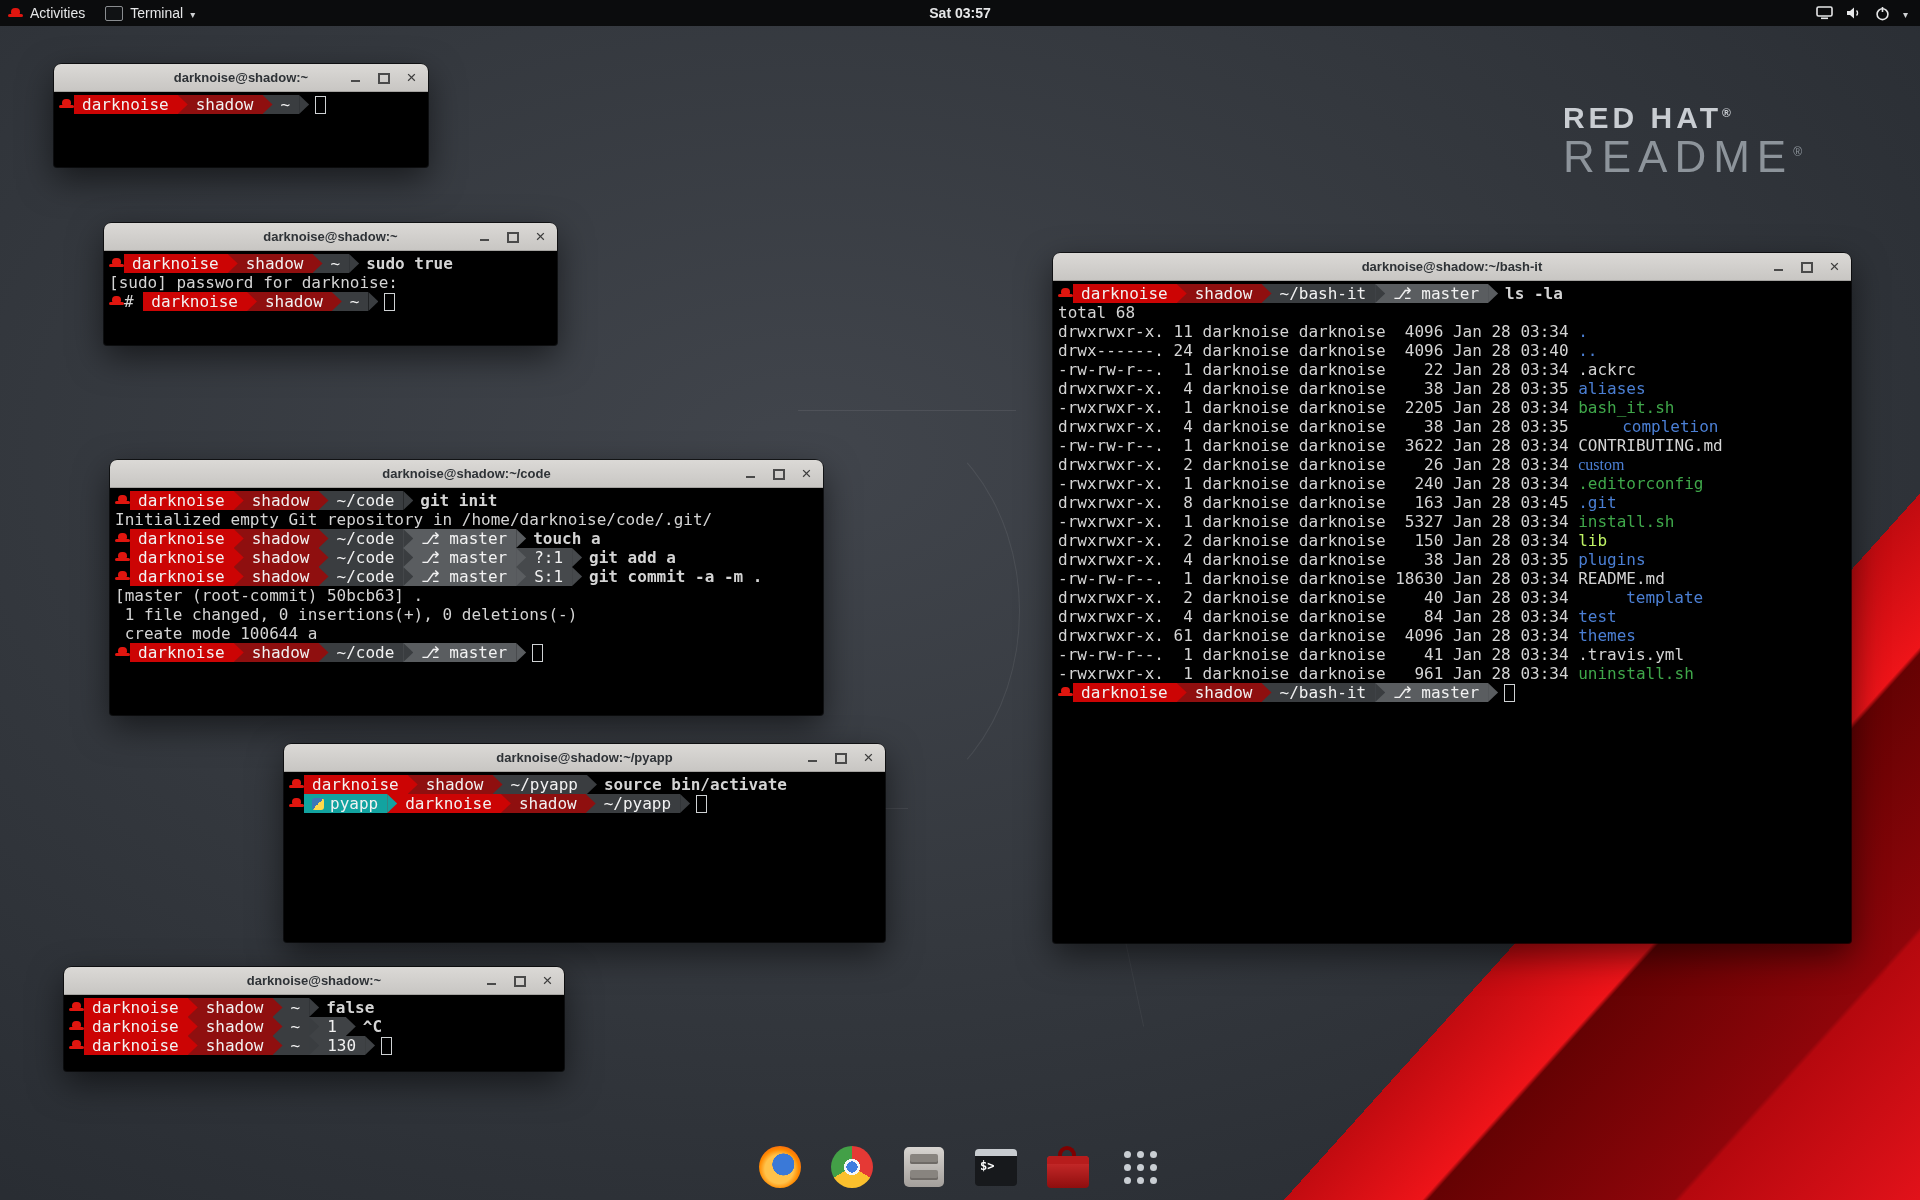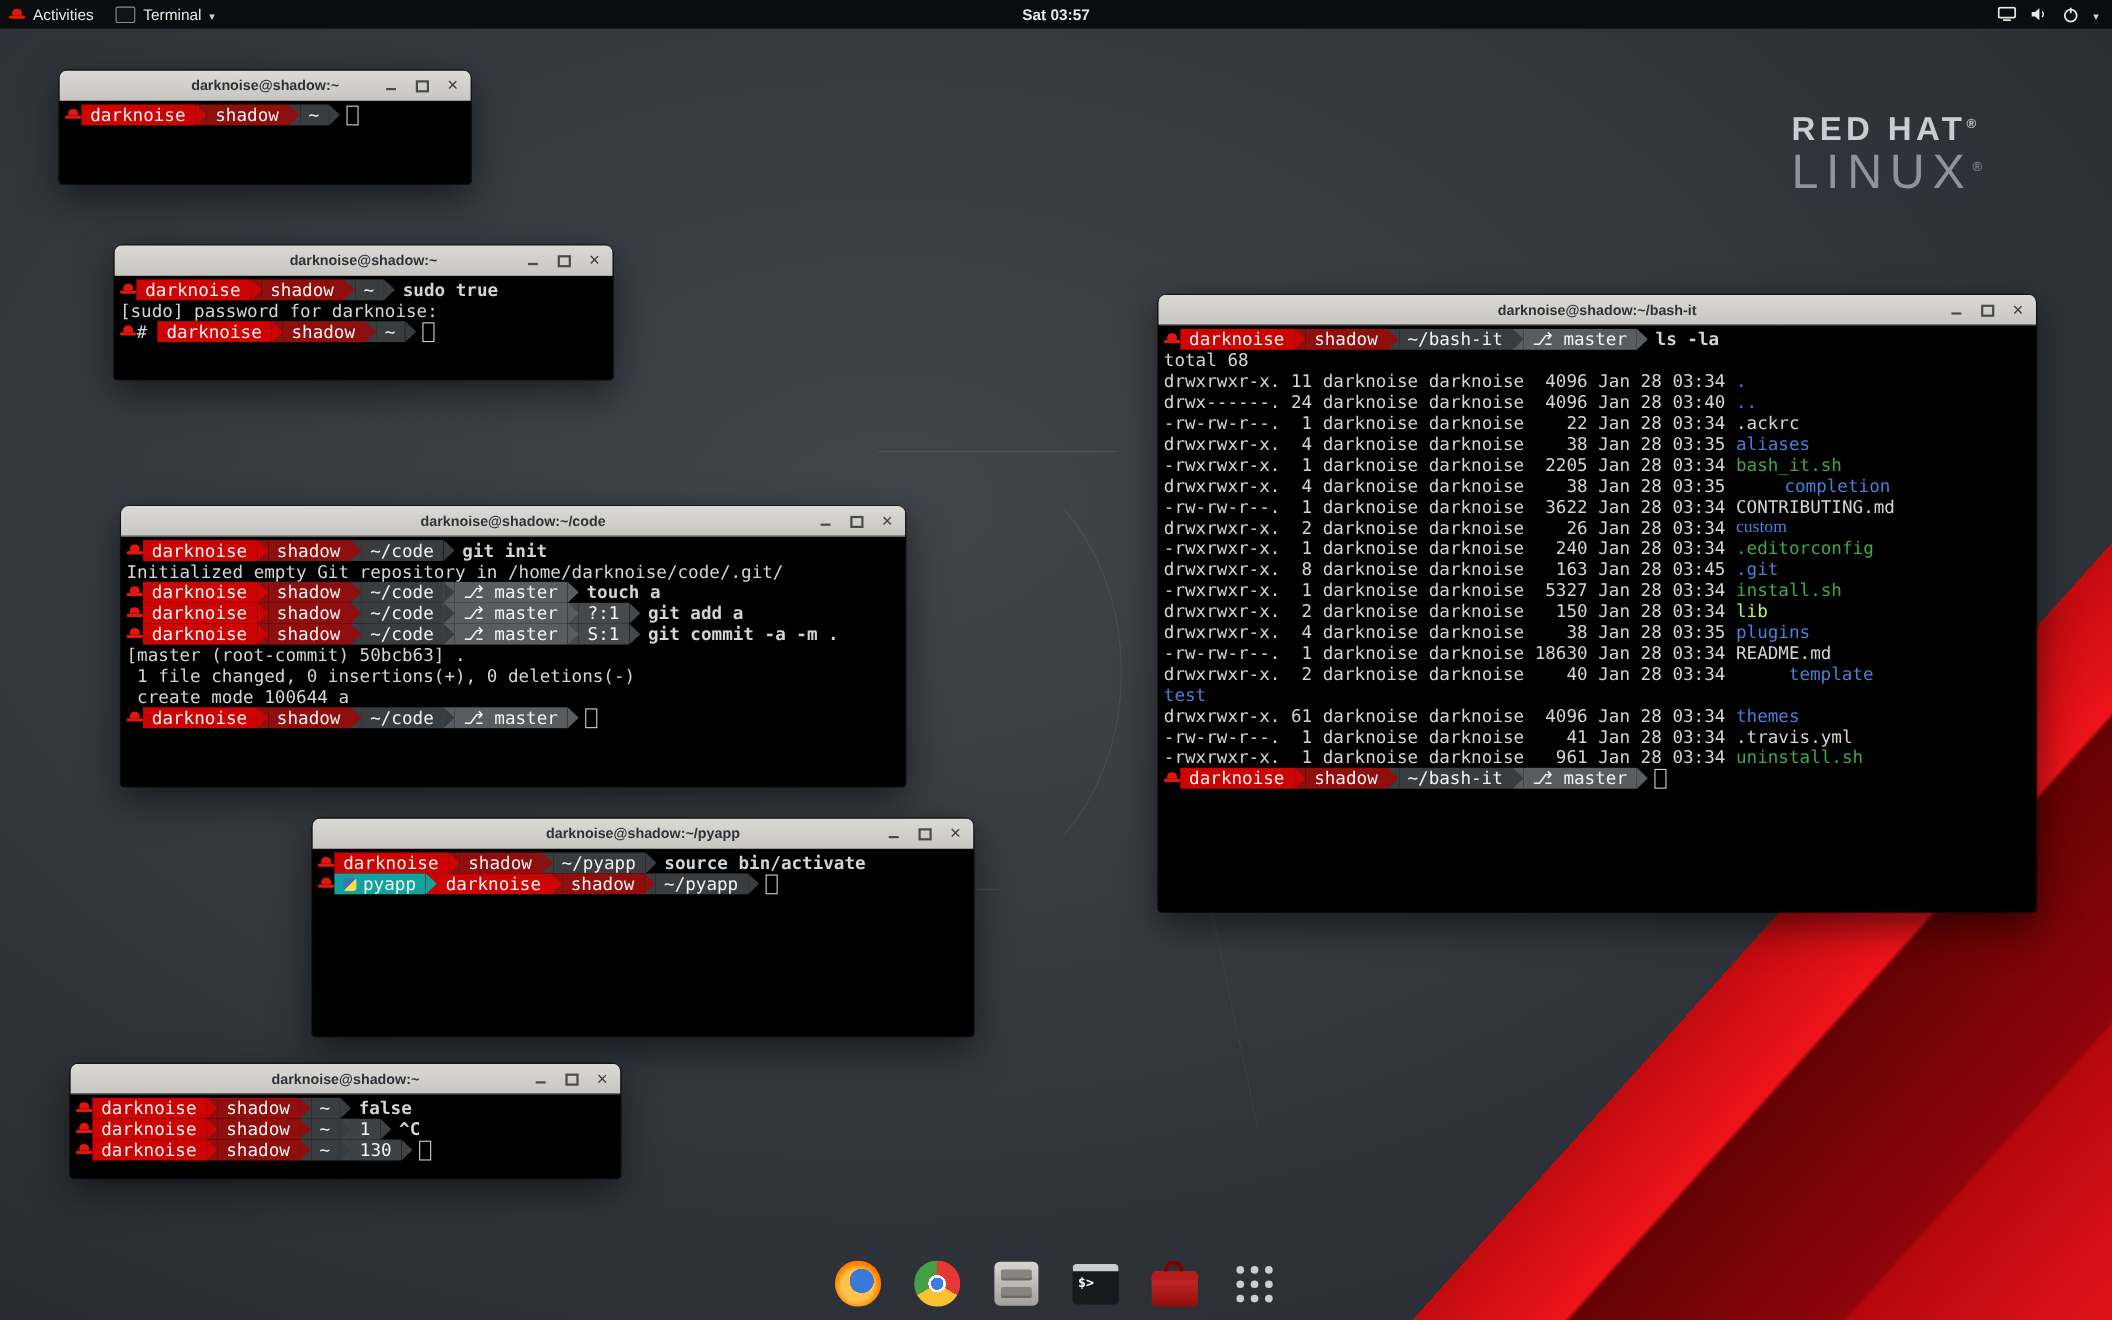--- a/index.html
+++ b/index.html
@@ -91,21 +91,21 @@
 <body>
 
 <div class="desktop">
   <div class="deco deco-h1"></div>
   <div class="deco deco-arc"></div>
   <div class="deco deco-h2"></div>
   <div class="deco deco-d1"></div>
   <div class="stripes"></div>
   <div class="rh-logo">
     <div class="rh-line1"><span>RED HAT</span><span class="reg">®</span></div>
-    <div class="rh-line3"><span>LINUX</span><span class="reg">®</span></div>
+    <div class="rh-line3"><span>README</span><span class="reg">®</span></div>
   </div>
 </div>
 
 <div class="topbar">
   <div class="topbar-left">
     <div class="activities">
       <span class="hat"></span>
       <span>Activities</span>
     </div>
     <div class="appmenu">
@@ -224,21 +224,21 @@
           </div>
           <div class="wbtn wbtn-close"></div>
         </div>
       </div>
       <div class="term-body">
         <div class="tline"><span class="hat"></span><span class="pseg" style="background: rgb(204, 4, 4);">darknoise</span><span class="parrow" style="background: rgb(143, 15, 15);"><i style="background: rgb(204, 4, 4);"></i></span><span class="pseg" style="background: rgb(143, 15, 15);">shadow</span><span class="parrow" style="background: rgb(58, 61, 64);"><i style="background: rgb(143, 15, 15);"></i></span><span class="pseg" style="background: rgb(58, 61, 64);">~</span><span class="parrow" style="background: transparent;"><i style="background: rgb(58, 61, 64);"></i></span><span class="ttxt after-seg">false</span></div>
         <div class="tline"><span class="hat"></span><span class="pseg" style="background: rgb(204, 4, 4);">darknoise</span><span class="parrow" style="background: rgb(143, 15, 15);"><i style="background: rgb(204, 4, 4);"></i></span><span class="pseg" style="background: rgb(143, 15, 15);">shadow</span><span class="parrow" style="background: rgb(58, 61, 64);"><i style="background: rgb(143, 15, 15);"></i></span><span class="pseg" style="background: rgb(58, 61, 64);">~</span><span class="parrow" style="background: rgb(63, 66, 69);"><i style="background: rgb(58, 61, 64);"></i></span><span class="pseg" style="background: rgb(63, 66, 69);">1</span><span class="parrow" style="background: transparent;"><i style="background: rgb(63, 66, 69);"></i></span><span class="ttxt after-seg">^C</span></div>
         <div class="tline"><span class="hat"></span><span class="pseg" style="background: rgb(204, 4, 4);">darknoise</span><span class="parrow" style="background: rgb(143, 15, 15);"><i style="background: rgb(204, 4, 4);"></i></span><span class="pseg" style="background: rgb(143, 15, 15);">shadow</span><span class="parrow" style="background: rgb(58, 61, 64);"><i style="background: rgb(143, 15, 15);"></i></span><span class="pseg" style="background: rgb(58, 61, 64);">~</span><span class="parrow" style="background: rgb(63, 66, 69);"><i style="background: rgb(58, 61, 64);"></i></span><span class="pseg" style="background: rgb(63, 66, 69);">130</span><span class="parrow" style="background: transparent;"><i style="background: rgb(63, 66, 69);"></i></span><span class="cursor"></span></div>
       </div>
     </div>
-    <div class="term-window" style="left: 1053px; top: 268px; width: 798px; height: 561px;">
+    <div class="term-window" style="left: 1053px; top: 253px; width: 798px; height: 690px;">
       <div class="titlebar">
         <div class="title">darknoise@shadow:~/bash-it</div>
         <div class="win-buttons">
           <div class="wbtn wbtn-min">
             <i></i>
           </div>
           <div class="wbtn wbtn-max">
             <i></i>
           </div>
           <div class="wbtn wbtn-close"></div>
@@ -255,21 +255,21 @@
         <div class="tline"><span class="ttxt">drwxrwxr-x.  4 darknoise darknoise    38 Jan 28 03:35 </span><span class="ttxt" style="color: rgb(75, 127, 212); margin-left: 44px;">completion</span></div>
         <div class="tline"><span class="ttxt">-rw-rw-r--.  1 darknoise darknoise  3622 Jan 28 03:34 </span><span class="ttxt">CONTRIBUTING.md</span></div>
         <div class="tline"><span class="ttxt">drwxrwxr-x.  2 darknoise darknoise    26 Jan 28 03:34 </span><span class="ttxt" style="color: rgb(75, 127, 212); font-family: Liberation Serif, serif;">custom</span></div>
         <div class="tline"><span class="ttxt">-rwxrwxr-x.  1 darknoise darknoise   240 Jan 28 03:34 </span><span class="ttxt" style="color: rgb(63, 167, 74);">.editorconfig</span></div>
         <div class="tline"><span class="ttxt">drwxrwxr-x.  8 darknoise darknoise   163 Jan 28 03:45 </span><span class="ttxt" style="color: rgb(75, 127, 212);">.git</span></div>
         <div class="tline"><span class="ttxt">-rwxrwxr-x.  1 darknoise darknoise  5327 Jan 28 03:34 </span><span class="ttxt" style="color: rgb(63, 167, 74);">install.sh</span></div>
         <div class="tline"><span class="ttxt">drwxrwxr-x.  2 darknoise darknoise   150 Jan 28 03:34 </span><span class="ttxt" style="color: #bef264;">lib</span></div>
         <div class="tline"><span class="ttxt">drwxrwxr-x.  4 darknoise darknoise    38 Jan 28 03:35 </span><span class="ttxt" style="color: rgb(75, 127, 212);">plugins</span></div>
         <div class="tline"><span class="ttxt">-rw-rw-r--.  1 darknoise darknoise 18630 Jan 28 03:34 </span><span class="ttxt">README.md</span></div>
         <div class="tline"><span class="ttxt">drwxrwxr-x.  2 darknoise darknoise    40 Jan 28 03:34 </span><span class="ttxt" style="color: rgb(75, 127, 212); margin-left: 48px;">template</span></div>
-        <div class="tline"><span class="ttxt" style="color: rgb(75, 127, 212);">test</span></div>
+        <div class="tline"><span class="ttxt">drwxrwxr-x.  4 darknoise darknoise    84 Jan 28 03:34 </span><span class="ttxt" style="color: rgb(75, 127, 212);">test</span></div>
         <div class="tline"><span class="ttxt">drwxrwxr-x. 61 darknoise darknoise  4096 Jan 28 03:34 </span><span class="ttxt" style="color: rgb(75, 127, 212);">themes</span></div>
         <div class="tline"><span class="ttxt">-rw-rw-r--.  1 darknoise darknoise    41 Jan 28 03:34 </span><span class="ttxt">.travis.yml</span></div>
         <div class="tline"><span class="ttxt">-rwxrwxr-x.  1 darknoise darknoise   961 Jan 28 03:34 </span><span class="ttxt" style="color: rgb(63, 167, 74);">uninstall.sh</span></div>
         <div class="tline"><span class="hat"></span><span class="pseg" style="background: rgb(204, 4, 4);">darknoise</span><span class="parrow" style="background: rgb(143, 15, 15);"><i style="background: rgb(204, 4, 4);"></i></span><span class="pseg" style="background: rgb(143, 15, 15);">shadow</span><span class="parrow" style="background: rgb(58, 61, 64);"><i style="background: rgb(143, 15, 15);"></i></span><span class="pseg" style="background: rgb(58, 61, 64);">~/bash-it</span><span class="parrow" style="background: rgb(90, 93, 96);"><i style="background: rgb(58, 61, 64);"></i></span><span class="pseg" style="background: rgb(90, 93, 96);">⎇ master</span><span class="parrow" style="background: transparent;"><i style="background: rgb(90, 93, 96);"></i></span><span class="cursor"></span></div>
       </div>
     </div>
   </div>
 
 <div class="dock">
     <div class="dock-item">

